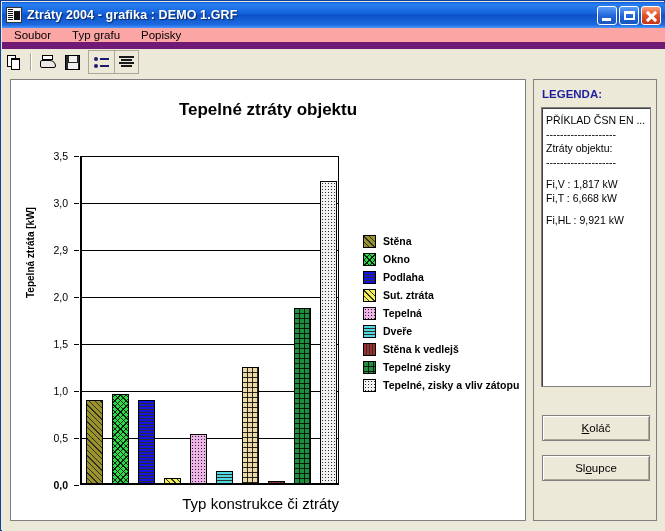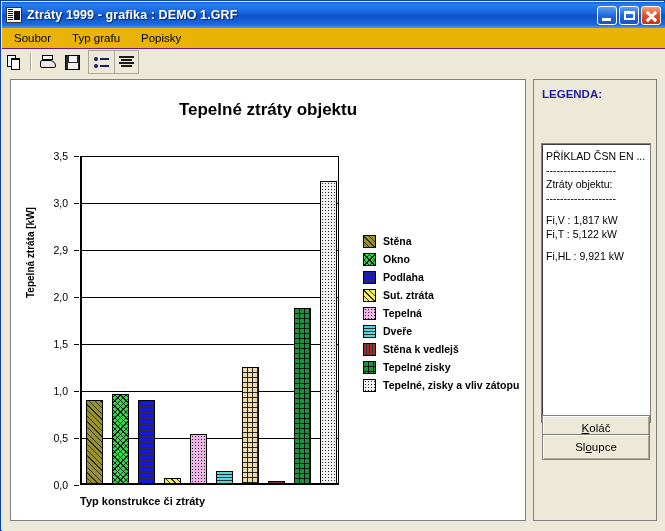--- a/index.html
+++ b/index.html
@@ -50,22 +50,22 @@
   .tbtn.min .g::after{content:"";position:absolute;left:4px;bottom:3px;width:9px;height:3px;background:#fff;}
   .tbtn.max .g::after{content:"";position:absolute;left:4px;top:4px;width:11px;height:9px;border:2px solid #fff;border-top-width:3px;box-sizing:border-box;}
   .tbtn.close .g::before,.tbtn.close .g::after{
     content:"";position:absolute;left:8px;top:3px;width:3px;height:13px;background:#fff;
   }
   .tbtn.close .g::before{transform:rotate(45deg);}
   .tbtn.close .g::after{transform:rotate(-45deg);}
   
   .menubar{
     position:absolute;left:1px;top:27px;width:663px;height:21px;
-    background:#eab308;display:flex;align-items:center;
-    border-bottom:1px solid #701a75;box-sizing:border-box;
+    background:#fca5a5;display:flex;align-items:center;
+    border-bottom:7px solid #701a75;box-sizing:border-box;
   }
   .menu-item{
     font-size:11.5px;color:#000;padding:2px 9px;margin-left:3px;cursor:default;
   }
   
   .toolbar{
     position:absolute;left:1px;top:48px;width:663px;height:26px;
     background:#ece9d8;display:flex;align-items:center;
     box-sizing:border-box;
   }
@@ -121,22 +121,22 @@
     position:absolute;right:0;font-size:10.5px;color:#000;
     text-align:right;width:34px;transform:translateY(-50%);
   }
   .ytick-mark{position:absolute;width:5px;height:1px;background:#000;}
   .yaxis-title{
     position:absolute;left:14px;top:218px;
     font-size:10px;font-weight:bold;color:#000;
     transform:rotate(-90deg);transform-origin:left top;white-space:nowrap;
   }
   .xaxis-title{
-    position:absolute;left:69px;top:415px;width:259px;text-align:left;
-    font-size:11px;font-weight:bold;color:#000;
+    position:absolute;left:69px;top:415px;width:259px;text-align:right;
+    font-size:15px;font-weight:normal;color:#000;
   }
   .bars{position:absolute;left:70px;top:76px;width:257px;height:328px;}
   .bar{
     position:absolute;bottom:0;border:1px solid #000;box-sizing:border-box;
   }
   
   .chart-legend{
     position:absolute;left:352px;top:155px;
     display:flex;flex-direction:column;gap:3px;
   }
@@ -150,49 +150,49 @@
     position:absolute;left:531px;top:4px;width:124px;height:442px;
     background:#ece9d8;border:1px solid #808080;box-sizing:border-box;
   }
   .side-title{
     position:absolute;left:8px;top:8px;font-size:11.5px;font-weight:bold;color:#1f1f9e;
   }
   .side-box{
     position:absolute;left:7px;top:27px;width:110px;height:280px;
     background:#fff;border:1px solid #808080;
     box-shadow:inset 1px 1px 0 #404040;
-    box-sizing:border-box;padding:5px 4px;overflow:hidden;margin-top:36px;
+    box-sizing:border-box;padding:5px 4px;overflow:hidden;
   }
   .side-line{font-size:10.5px;color:#000;line-height:14px;white-space:nowrap;}
   .side-line.gap{height:8px;}
   .btn{
     position:absolute;left:8px;width:108px;height:26px;
     background:#ece9d8;
     border:1px solid #808080;
     box-shadow:inset 1px 1px 0 #fff, inset -1px -1px 0 #aca899;
     font-size:11.5px;color:#000;
     display:flex;align-items:center;justify-content:center;
     box-sizing:border-box;cursor:default;
   }
   .btn u{text-decoration:underline;}
   .btn-kolac{top:335px;}
-  .btn-sloupce{top:354px;justify-content:center;}
+  .btn-sloupce{top:375px;justify-content:center;}
   
   .bottom-strip{
     position:absolute;left:1px;bottom:0px;width:663px;height:4px;background:#ece9d8;
   }
 </style>
 </head>
 <body>
 
 <div class="window">
 
   <div class="titlebar">
     <div class="app-icon"></div>
-    <div class="title-text">Ztráty 1999 - grafika : DEMO 1.GRF</div>
+    <div class="title-text">Ztráty 2004 - grafika : DEMO 1.GRF</div>
     <div class="title-btns">
       <div class="tbtn min">
           <span class="g"></span>
         </div>
       <div class="tbtn max">
           <span class="g"></span>
         </div>
       <div class="tbtn close">
           <span class="g"></span>
         </div>
@@ -245,21 +245,21 @@
           <div class="gridline" style="left: 69px; top: 358px;"></div>
           <div class="gridline" style="left: 69px; top: 311px;"></div>
           <div class="gridline" style="left: 69px; top: 264px;"></div>
           <div class="gridline" style="left: 69px; top: 217px;"></div>
           <div class="gridline" style="left: 69px; top: 170px;"></div>
           <div class="gridline" style="left: 69px; top: 123px;"></div>
           <div class="gridline" style="left: 69px; top: 76px;"></div>
         </div>
       <div id="yticks">
           <div class="ytick-mark" style="left: 63px; top: 405px;"></div>
-          <div class="ytick-label" style="left: 23px; top: 405px;">0,0</div>
+          <div class="ytick-label" style="left: 23px; top: 405px; font-weight: bold;">0,0</div>
           <div class="ytick-mark" style="left: 63px; top: 358px;"></div>
           <div class="ytick-label" style="left: 23px; top: 358px;">0,5</div>
           <div class="ytick-mark" style="left: 63px; top: 311px;"></div>
           <div class="ytick-label" style="left: 23px; top: 311px;">1,0</div>
           <div class="ytick-mark" style="left: 63px; top: 264px;"></div>
           <div class="ytick-label" style="left: 23px; top: 264px; text-align: right;">1,5</div>
           <div class="ytick-mark" style="left: 63px; top: 217px;"></div>
           <div class="ytick-label" style="left: 23px; top: 217px;">2,0</div>
           <div class="ytick-mark" style="left: 63px; top: 170px;"></div>
           <div class="ytick-label" style="left: 23px; top: 170px;">2,9</div>
@@ -329,21 +329,21 @@
 
     <div class="side">
       <div class="side-title">LEGENDA:</div>
       <div class="side-box" id="side-box">
           <div class="side-line">PŘÍKLAD ČSN EN ...</div>
           <div class="side-line">--------------------</div>
           <div class="side-line">Ztráty objektu:</div>
           <div class="side-line">--------------------</div>
           <div class="side-line gap"></div>
           <div class="side-line">Fi,V : 1,817 kW</div>
-          <div class="side-line">Fi,T : 5,122 kW</div>
+          <div class="side-line">Fi,T : 6,668 kW</div>
           <div class="side-line gap"></div>
           <div class="side-line">Fi,HL : 9,921 kW</div>
         </div>
       <div class="btn btn-kolac">
         <span><u>K</u><span id="pie-rest">oláč</span></span>
       </div>
       <div class="btn btn-sloupce">
         <span><span id="bars-pre">Sl</span><u>o</u><span id="bars-post">upce</span></span>
       </div>
     </div>

